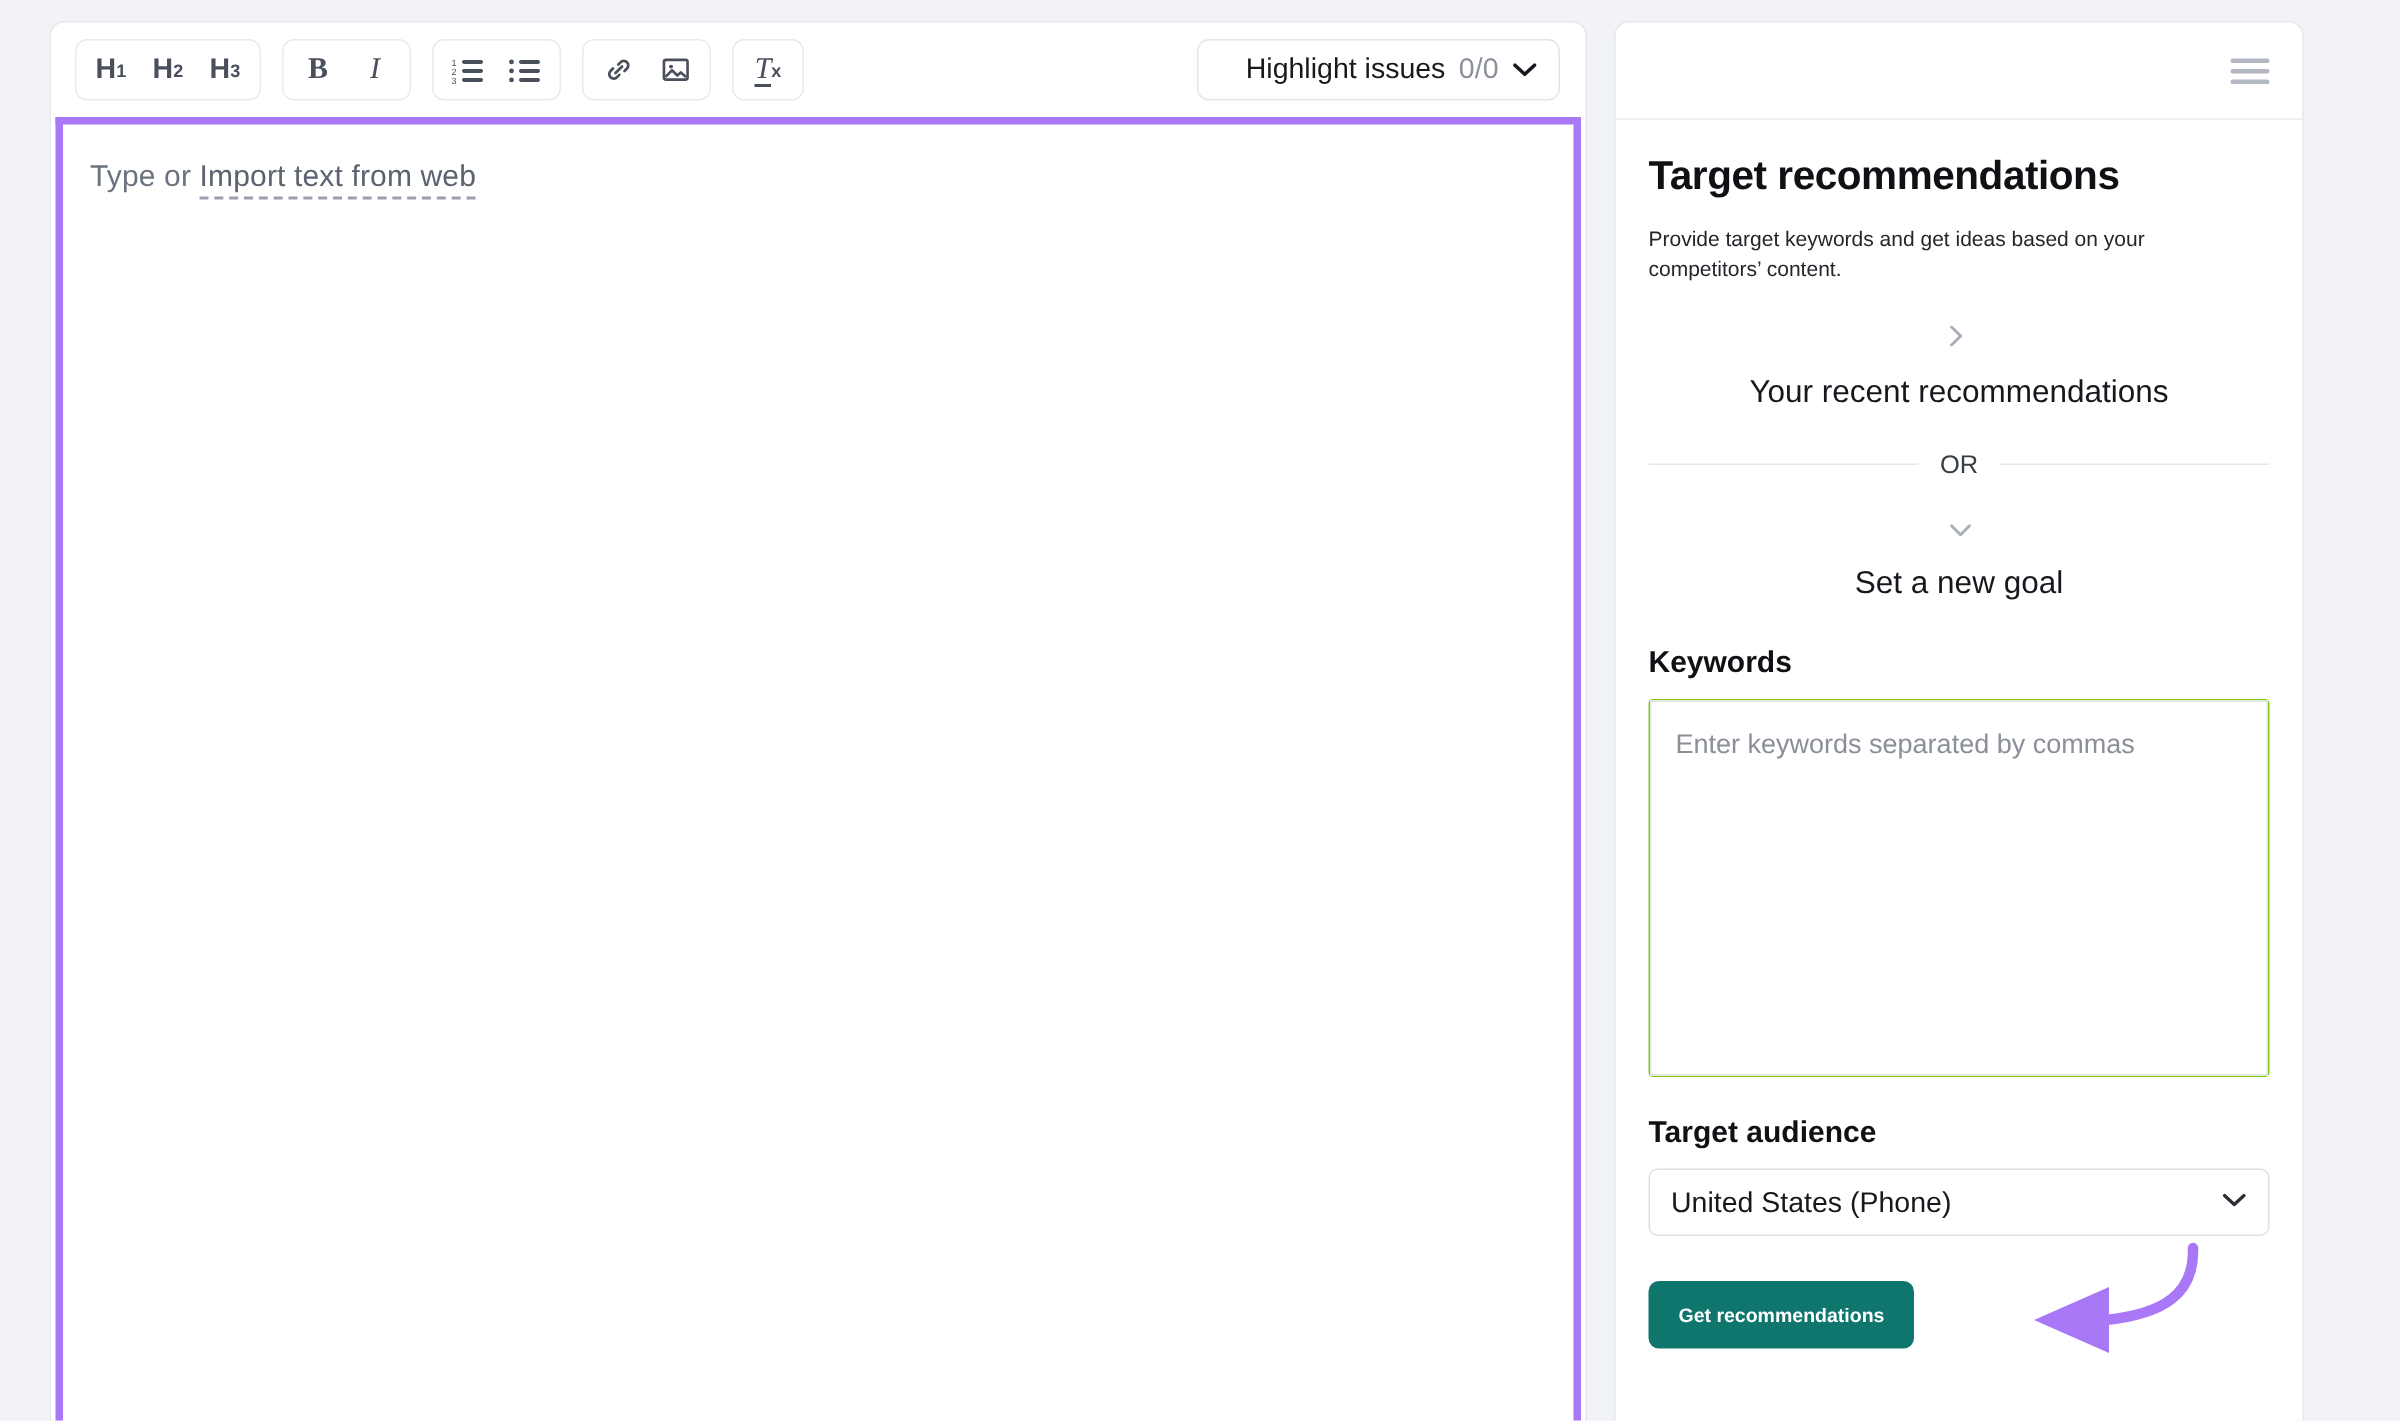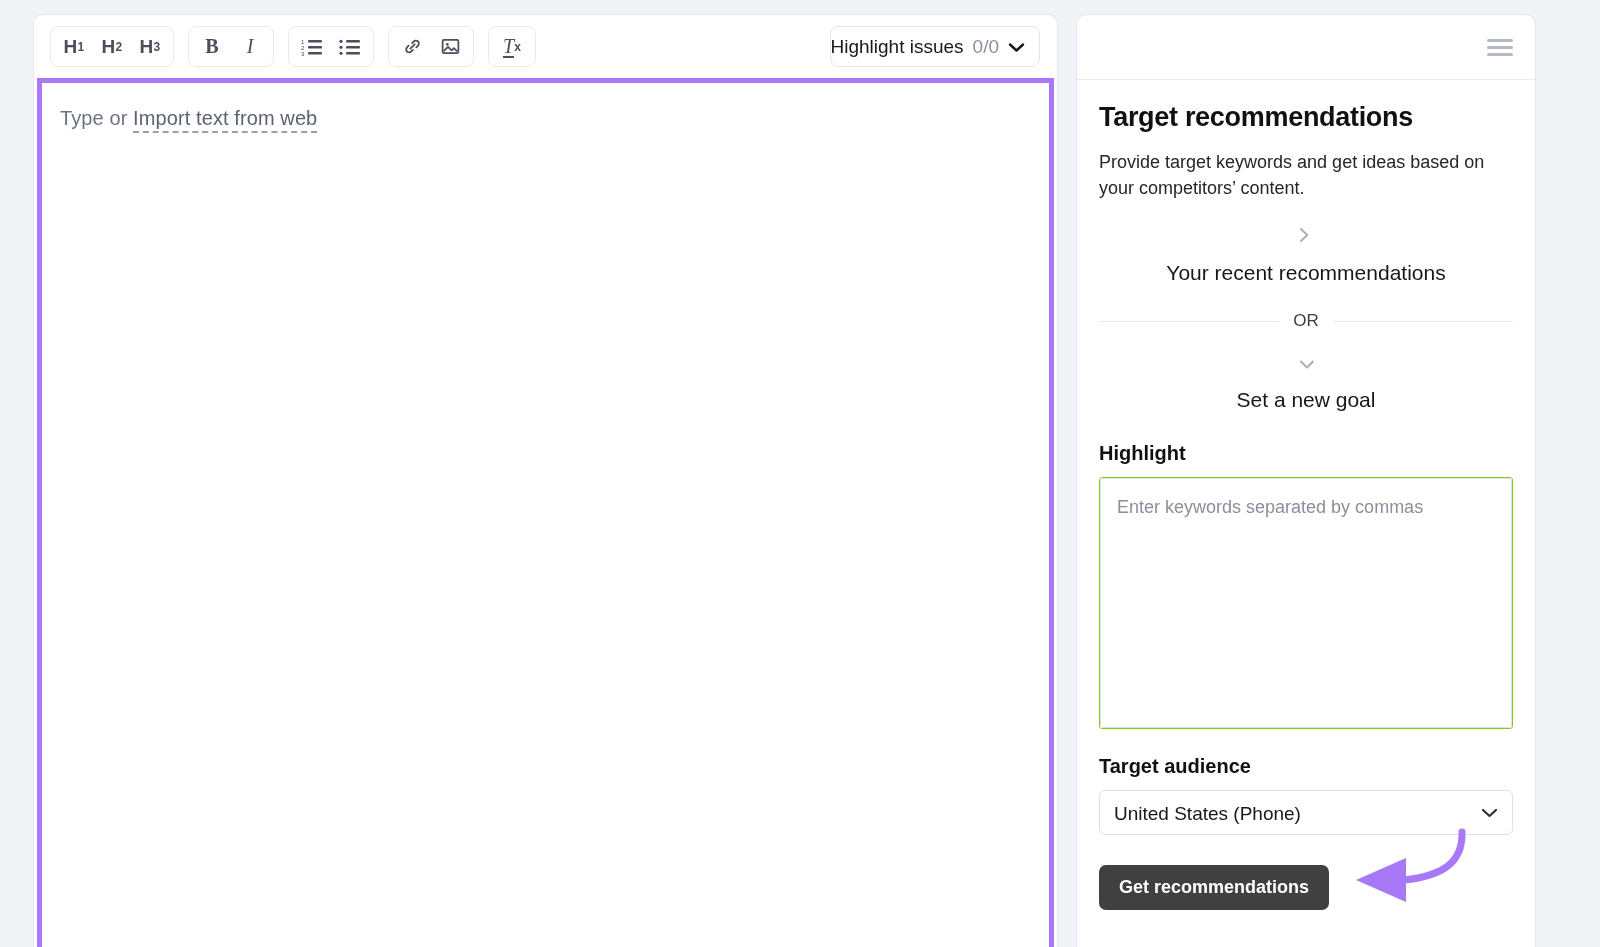--- a/index.html
+++ b/index.html
@@ -38,21 +38,21 @@
   }
   .hbtn { font-weight: 600; font-size: 19px; letter-spacing: .2px; }
   .hbtn sub { font-size: 12px; font-weight: 600; }
   .bold-btn { font-weight: 700; font-size: 20px; font-family: "Liberation Serif", serif; }
   .ital-btn { font-style: italic; font-size: 20px; font-family: "Liberation Serif", serif; }
   .tbtn svg { display: block; }
 
   .highlight-issues {
     position: absolute; right: 17px; top: 11px;
     height: 41px; display: flex; align-items: center; gap: 9px;
-    padding: 0 14px 0 0;
+    padding: 0 14px 0 32px;
     border: 1px solid #e2e5eb; border-radius: 8px;
     background: #fff; cursor: pointer;
     font-size: 19px; color: #17191c;
   }
   .hi-count { color: #8b909c; }
 
   .editor-body {
     position: relative;
     margin: 0 3px 0 3px;
     height: calc(100% - 63px);
@@ -88,21 +88,21 @@
   .burger span {
     display: block; height: 3px; border-radius: 2px;
     background: #b3b8c2; margin: 4px 0;
   }
   .panel-body { padding: 22px 22px 0 22px; }
   .panel-title {
     font-size: 27px; font-weight: 700; color: #0f1114;
     letter-spacing: -.3px; margin-bottom: 16px;
   }
   .panel-desc {
-    font-size: 18px; line-height: 1.45; color: #23262b;
+    font-size: 14px; line-height: 1.45; color: #23262b;
     margin-bottom: 22px; max-width: 400px;
   }
   .accordion {
     display: flex; align-items: center; gap: 13px;
     font-size: 21px; color: #15181c; cursor: pointer;
     padding: 4px 0;
     flex-direction: column;
   }
   .chev { color: #a8adb8; font-size: 17px; width: 14px; display: block; }
   .or-row {
@@ -134,22 +134,22 @@
     font-family: "Liberation Sans", sans-serif;
     appearance: none; -webkit-appearance: none; cursor: pointer;
   }
   .sel-chev {
     position: absolute; right: 15px; top: 50%;
     transform: translateY(-50%); pointer-events: none;
     color: #2b2f36; font-size: 15px;
   }
   .cta {
     margin-top: 30px; height: 45px; padding: 0 20px;
-    background: #404040; color: #fff; border: none; border-radius: 7px;
-    font-size: 18px; font-weight: 700; cursor: pointer;
+    background: #0f766e; color: #fff; border: none; border-radius: 7px;
+    font-size: 13px; font-weight: 700; cursor: pointer;
     font-family: "Liberation Sans", sans-serif;
   }
   
   .arrow-svg { position: absolute; left: 1330px; top: 818px; pointer-events: none; }
 </style>
 </head>
 <body>
 
 <div class="app">
 
@@ -281,21 +281,21 @@
 
       <div class="accordion">
         <span class="chev">
           <svg width="16" height="11" viewBox="0 0 16 11" fill="none" stroke="#a8adb8" stroke-width="1.9" stroke-linecap="round" stroke-linejoin="round">
               <path d="M2 2.5l6 6 6-6"></path>
             </svg>
         </span>
         <span>Set a new goal</span>
       </div>
 
-      <div class="field-label">Highlight</div>
+      <div class="field-label">Keywords</div>
       <div class="kw-wrap">
         <textarea class="kw-area" placeholder="Enter keywords separated by commas" style=""></textarea>
       </div>
 
       <div class="field-label">Target audience</div>
       <div class="select-wrap">
         <select class="sel">
           <option>United States (Phone)</option>
         </select>
         <span class="sel-chev">

